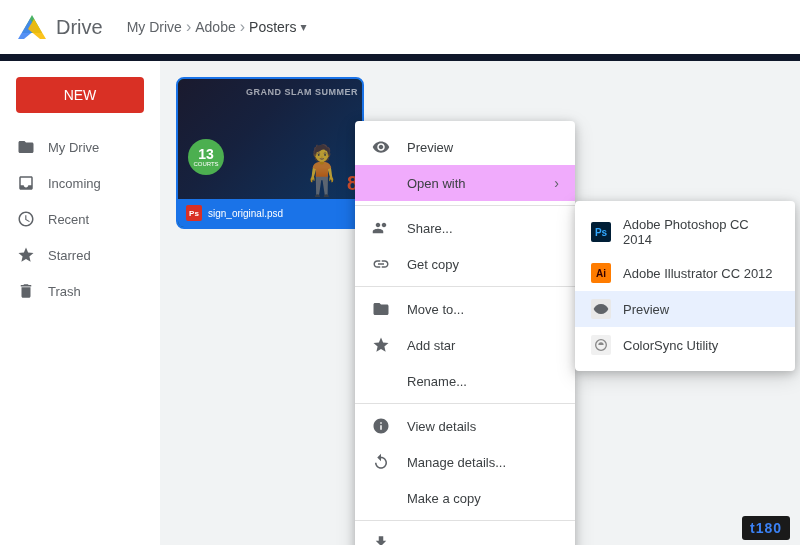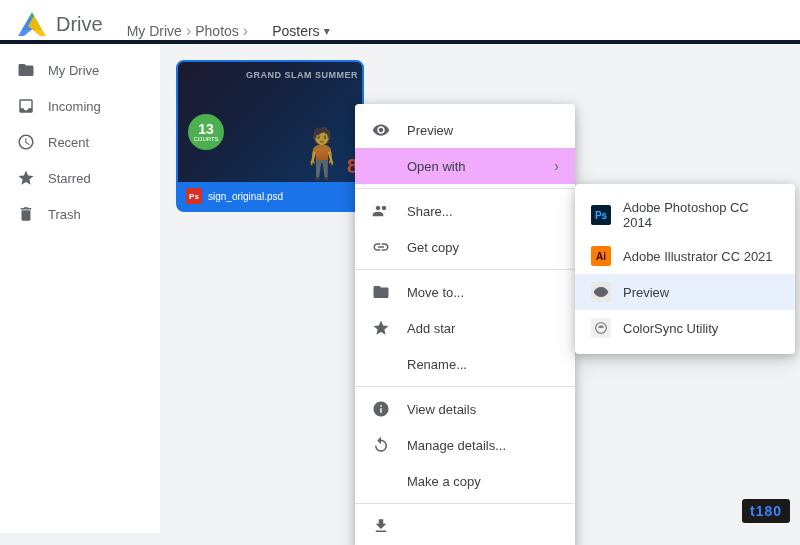--- a/index.html
+++ b/index.html
@@ -8,25 +8,25 @@
       background: #f1f3f4;
       width: 800px;
       height: 545px;
       overflow: hidden;
       position: relative;
     }
 
     
     .header {
       background: #fff;
-      height: 44px;
-      display: flex;
-      align-items: flex-end;
+      height: 61px;
+      display: flex;
+      align-items: center;
       padding: 0 16px;
-      border-bottom: 4px solid #0f172a;
+      border-bottom: 7px solid #0f172a;
       position: relative;
       z-index: 10;
     }
     .header-logo {
       display: flex;
       align-items: center;
       gap: 8px;
       margin-right: 24px;
     }
     .drive-logo-icon {
@@ -48,21 +48,20 @@
     .breadcrumb-sep {
       color: #9aa0a6;
       font-size: 16px;
     }
     .breadcrumb-current {
       display: flex;
       align-items: center;
       gap: 4px;
       color: #3c4043;
       font-weight: 500;
-      margin-left: 20px;
     }
     .chevron-down {
       font-size: 12px;
       color: #5f6368;
     }
 
     
     .layout {
       display: flex;
       height: calc(545px - 56px);
@@ -150,21 +149,21 @@
       position: absolute;
       top: 8px;
       right: 4px;
       font-size: 9px;
       font-weight: 700;
       color: rgba(255,255,255,0.6);
       letter-spacing: 0.5px;
     }
     .thumbnail-badge {
       position: absolute;
-      bottom: 32px;
+      bottom: 24px;
       left: 10px;
       background: #4caf50;
       color: #fff;
       border-radius: 50%;
       width: 36px;
       height: 36px;
       display: flex;
       flex-direction: column;
       align-items: center;
       justify-content: center;
@@ -314,32 +313,33 @@
       <polygon points="16,3 30,28 2,28" fill="none" stroke="#4285f4" stroke-width="0"></polygon>
       <polygon points="16,4 6,22 26,22" fill="#34a853" opacity="0.9"></polygon>
       <polygon points="2,28 14,8 20,18 8,28" fill="#4285f4" opacity="0.9"></polygon>
       <polygon points="30,28 18,8 12,18 24,28" fill="#fbbc04" opacity="0.9"></polygon>
     </svg>
     <span class="header-logo-text">Drive</span>
   </div>
   <nav class="breadcrumb">
     <span>My Drive</span>
     <span class="breadcrumb-sep">›</span>
-    <span>Photos</span>
+    <span>Adobe</span>
     <span class="breadcrumb-sep">›</span>
     <span class="breadcrumb-current">
       <span>Posters</span>
       <span class="chevron-down">▾</span>
     </span>
   </nav>
 </div>
 
 <div class="layout">
 
   <aside class="sidebar">
+    <button class="new-btn">NEW</button>
     <div class="sidebar-item">
       <span class="sidebar-icon">
         <svg width="18" height="18" viewBox="0 0 24 24" fill="#5f6368">
           <path d="M10 4H4c-1.1 0-1.99.9-1.99 2L2 18c0 1.1.9 2 2 2h16c1.1 0 2-.9 2-2V8c0-1.1-.9-2-2-2h-8l-2-2z"></path>
         </svg>
       </span>
       <span class="sidebar-label">My Drive</span>
     </div>
     <div class="sidebar-item">
       <span class="sidebar-icon">
@@ -415,21 +415,21 @@
         <span class="menu-item-label">Open with</span>
         <span class="menu-item-arrow">›</span>
 
         <div class="submenu">
           <div class="submenu-item">
             <div class="submenu-app-icon ps-icon">Ps</div>
             <span>Adobe Photoshop CC 2014</span>
           </div>
           <div class="submenu-item">
             <div class="submenu-app-icon ai-icon">Ai</div>
-            <span>Adobe Illustrator CC 2021</span>
+            <span>Adobe Illustrator CC 2012</span>
           </div>
           <div class="submenu-item highlighted">
             <div class="submenu-app-icon preview-icon">
               <svg width="16" height="16" viewBox="0 0 24 24" fill="#5f6368">
                 <path d="M12 4.5C7 4.5 2.73 7.61 1 12c1.73 4.39 6 7.5 11 7.5s9.27-3.11 11-7.5c-1.73-4.39-6-7.5-11-7.5z"></path>
               </svg>
             </div>
             <span>Preview</span>
           </div>
           <div class="submenu-item">

